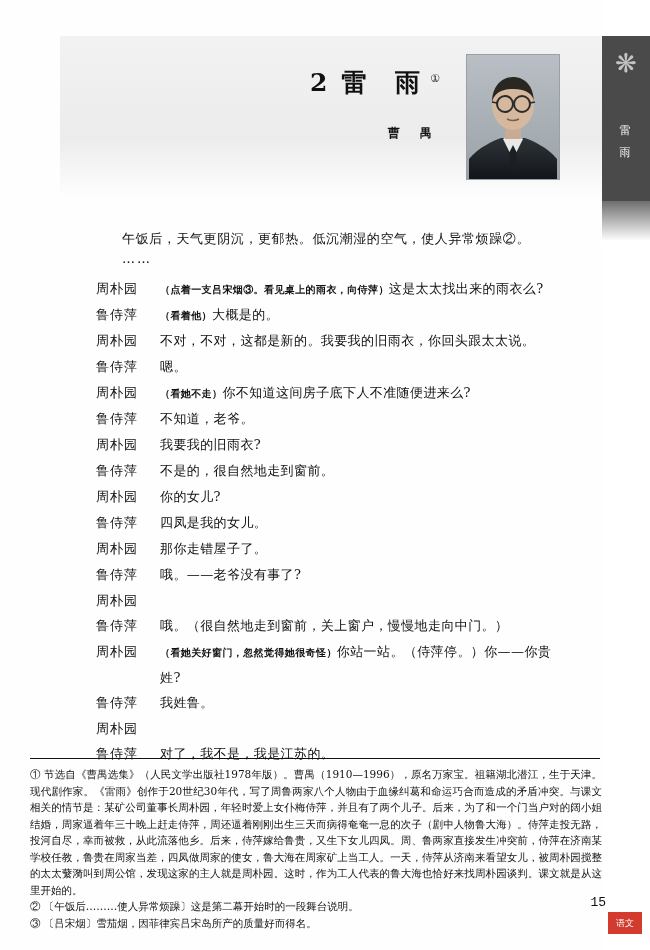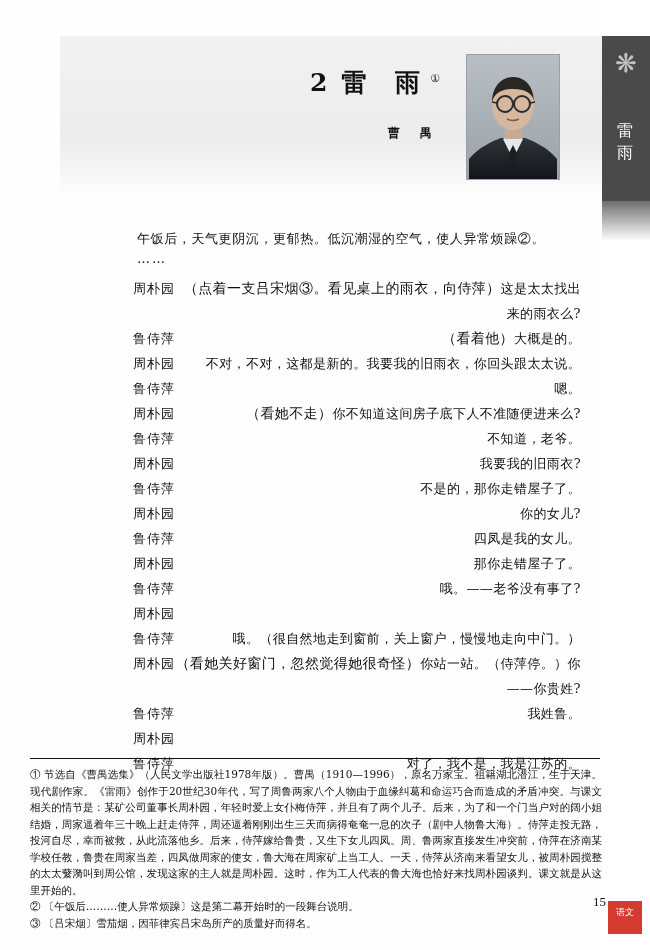--- a/index.html
+++ b/index.html
@@ -62,21 +62,21 @@
     line-height: 34px;
     text-align: center;
     opacity: .85;
   }
   .band-title {
     position: absolute;
     right: 13px;
     top: 120px;
     width: 22px;
     color: #fff;
-    font-size: 16px;
+    font-size: 11px;
     line-height: 22px;
     letter-spacing: 2px;
     text-align: center;
     font-family: "DejaVu Serif", "Liberation Serif", serif;
   }
 
   
   .header-band {
     position: absolute;
     left: 60px;
@@ -126,21 +126,21 @@
     width: 92px;
     height: 124px;
     background: #c9cdd1;
     border: 1px solid #9aa0a6;
     overflow: hidden;
   }
 
   
   .body-col {
     position: absolute;
-    left: 111px;
+    left: 96px;
     top: 228px;
     width: 470px;
     font-family: "DejaVu Serif", "Liberation Serif", serif;
     font-size: 13px;
     color: #111;
   }
   .stage-note {
     text-indent: 26px;
     line-height: 22px;
     letter-spacing: .6px;
@@ -152,32 +152,32 @@
   }
 
   .dialog {
     margin-top: 8px;
   }
   .line {
     display: flex;
     align-items: flex-start;
     line-height: 25px;
     letter-spacing: .4px;
-    text-align: right;
   }
   .speaker {
     width: 64px;
     flex: 0 0 64px;
     letter-spacing: 1px;
   }
   .speech {
     flex: 1;
   }
   .paren {
-    font-size: 14px;
+    font-size: 10px;
+    font-weight: bold;
   }
 
   
   .rule {
     position: absolute;
     left: 30px;
     top: 758px;
     width: 570px;
     height: 1px;
     background: #111;
@@ -193,30 +193,30 @@
     text-align: justify;
     color: #111;
   }
   .notes p { margin: 0; }
 
   
   .page-num {
     position: absolute;
     right: 44px;
     bottom: 40px;
-    font-family: Liberation Serif, serif;
+    font-family: Liberation Mono, monospace;
     font-size: 13px;
     color: #111;
   }
   .footer-mark {
     position: absolute;
     right: 8px;
     bottom: 16px;
     width: 34px;
-    height: 33px;
+    height: 22px;
     background: #d23b2e;
     color: #fff;
     font-size: 9px;
     line-height: 22px;
     text-align: center;
     font-family: "DejaVu Serif", "Liberation Serif", serif;
   }
 </style>
 </head>
 <body>
@@ -302,21 +302,21 @@
       <div class="line">
         <span class="speaker">鲁侍萍</span>
         <span class="speech"><span class="paren"></span><span>不知道，老爷。</span></span>
       </div>
       <div class="line">
         <span class="speaker">周朴园</span>
         <span class="speech"><span class="paren"></span><span>我要我的旧雨衣?</span></span>
       </div>
       <div class="line">
         <span class="speaker">鲁侍萍</span>
-        <span class="speech"><span class="paren"></span><span>不是的，那你走错屋子了。</span></span>
+        <span class="speech"><span class="paren"></span><span>不是的，很自然地走到窗前。</span></span>
       </div>
       <div class="line">
         <span class="speaker">周朴园</span>
         <span class="speech"><span class="paren"></span><span>你的女儿?</span></span>
       </div>
       <div class="line">
         <span class="speaker">鲁侍萍</span>
         <span class="speech"><span class="paren"></span><span>四凤是我的女儿。</span></span>
       </div>
       <div class="line">

